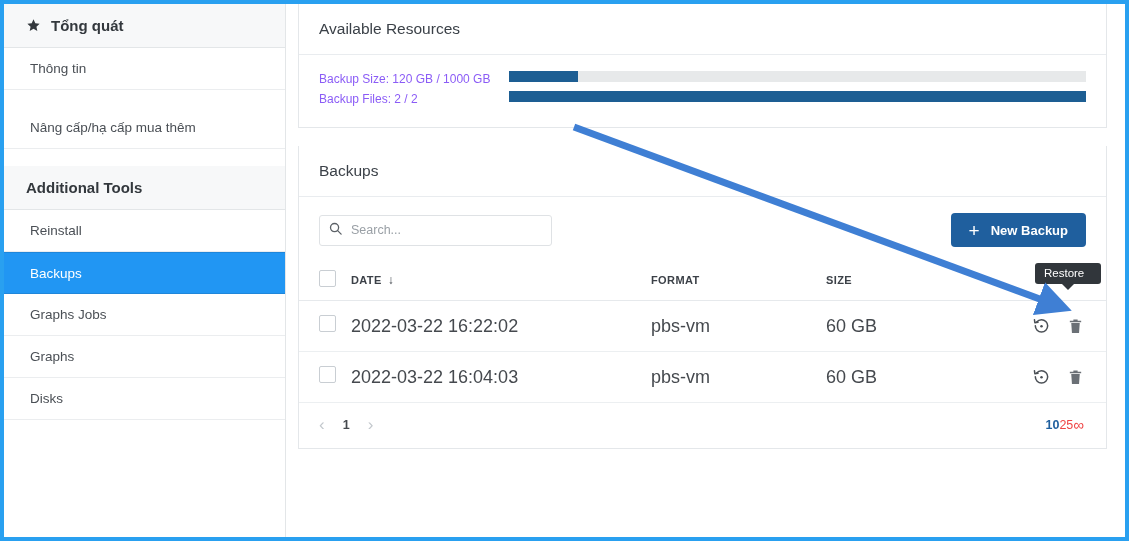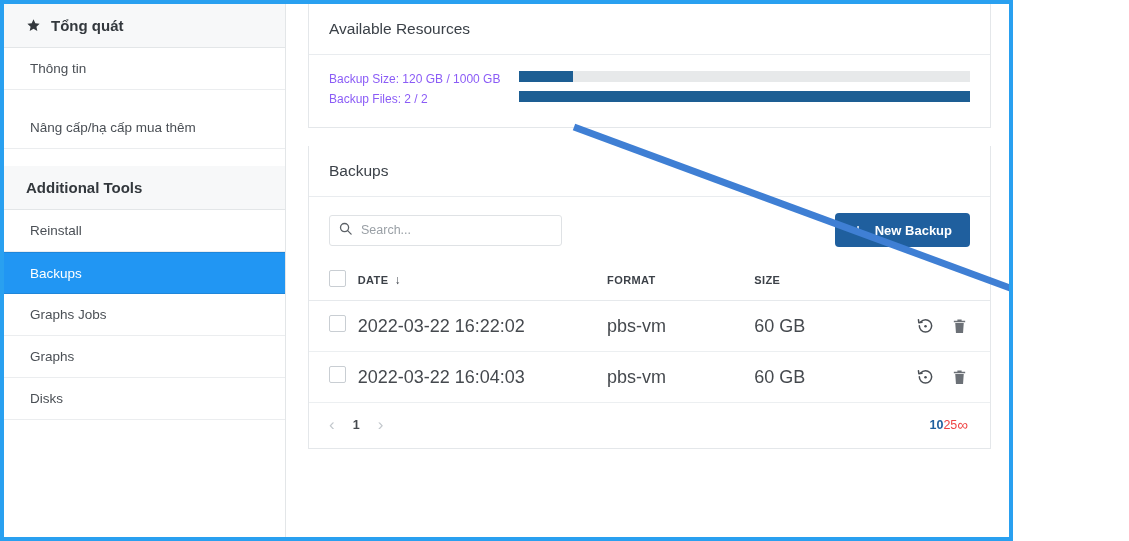--- a/index.html
+++ b/index.html
@@ -7,21 +7,21 @@
   html, body {
     width: 1129px;
     height: 541px;
     overflow: hidden;
     background: #ffffff;
     font-family: "Liberation Sans", sans-serif;
   }
 
   #screen {
     position: relative;
-    width: 1013px;
+    width: 1129px;
     height: 541px;
     background: #ffffff;
     border: 4px solid #29a0f0;
     overflow: hidden;
     text-decoration: underline;
   }
 
   
   #sidebar {
     position: absolute;
@@ -76,21 +76,21 @@
     right: 0;
     bottom: 0;
     background: #ffffff;
     padding: 0;
   }
 
   .card {
     background: #ffffff;
     border: 1px solid #e4e7ea;
     border-top: none;
-    margin: 0 18px 0 22px;
+    margin: 0 18px 0 12px;
   }
 
   .card-title {
     font-size: 15.5px;
     color: #3b4148;
     padding: 16px 20px 16px 20px;
     border-bottom: 1px solid #e9ecef;
   }
 
   

